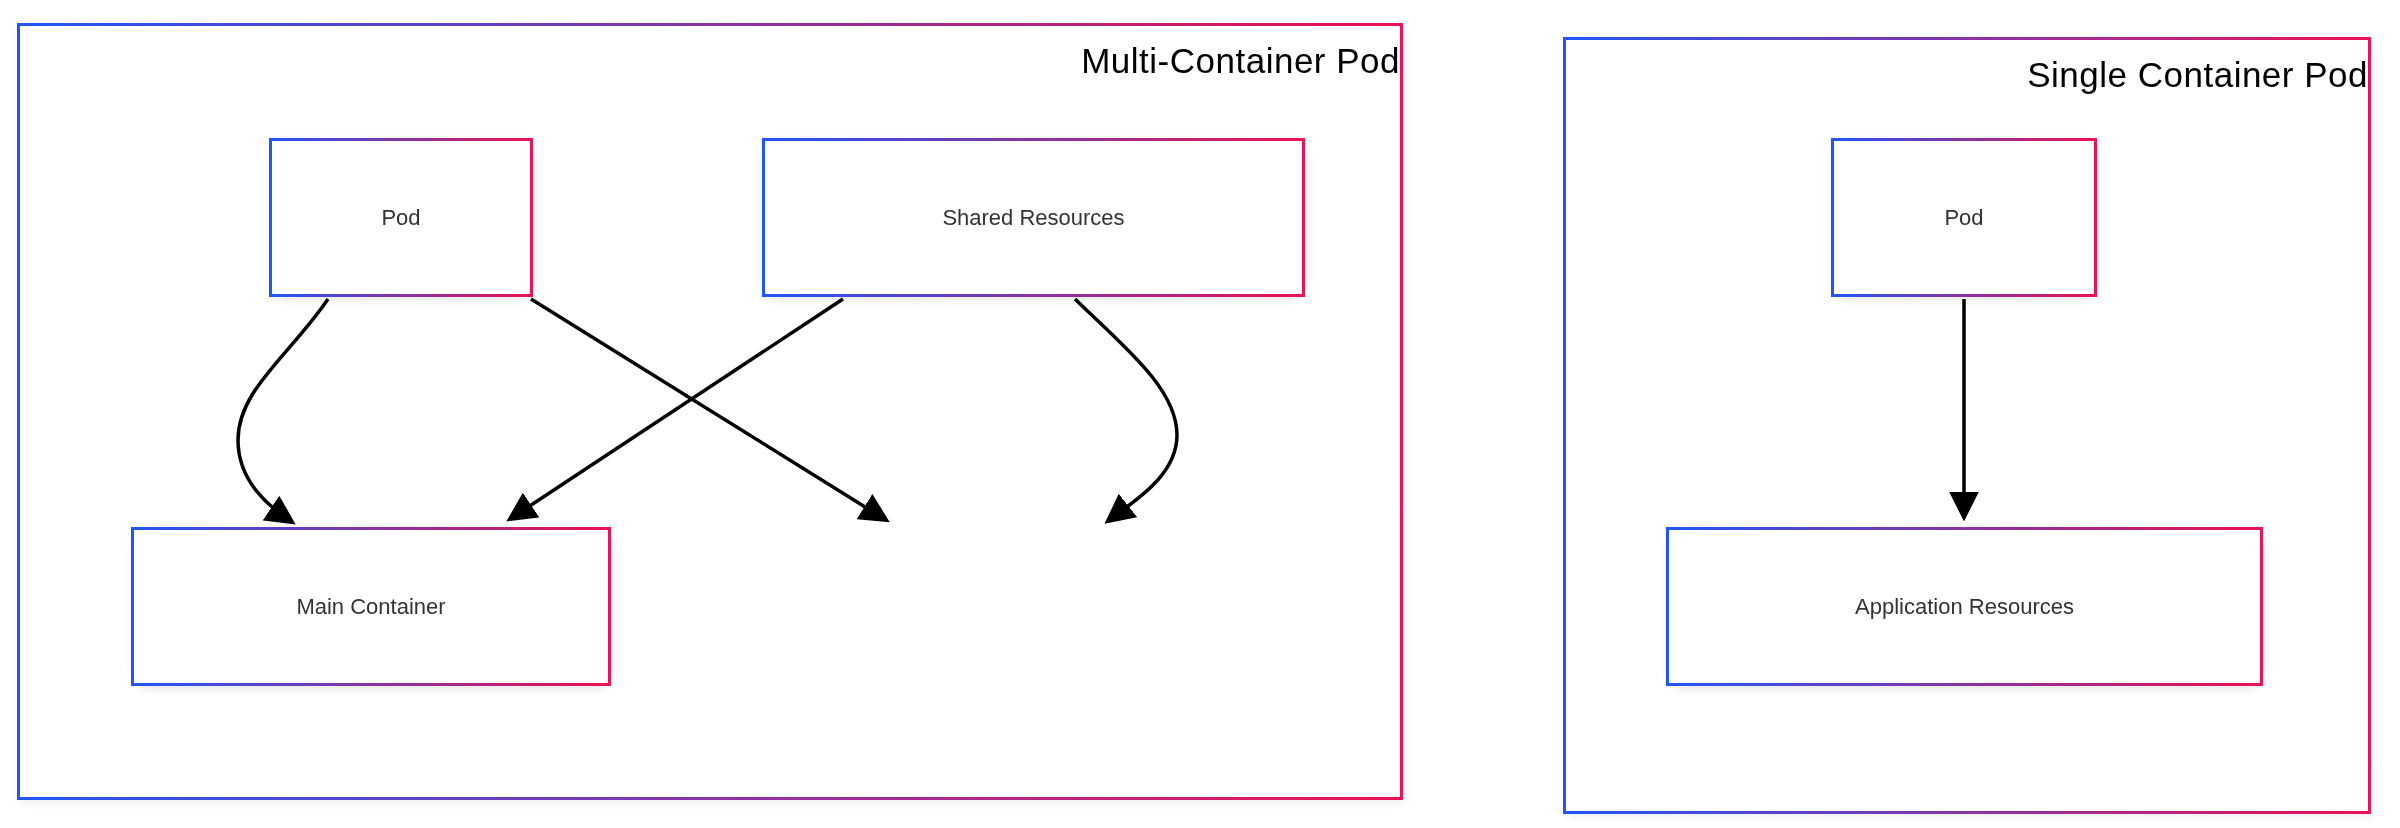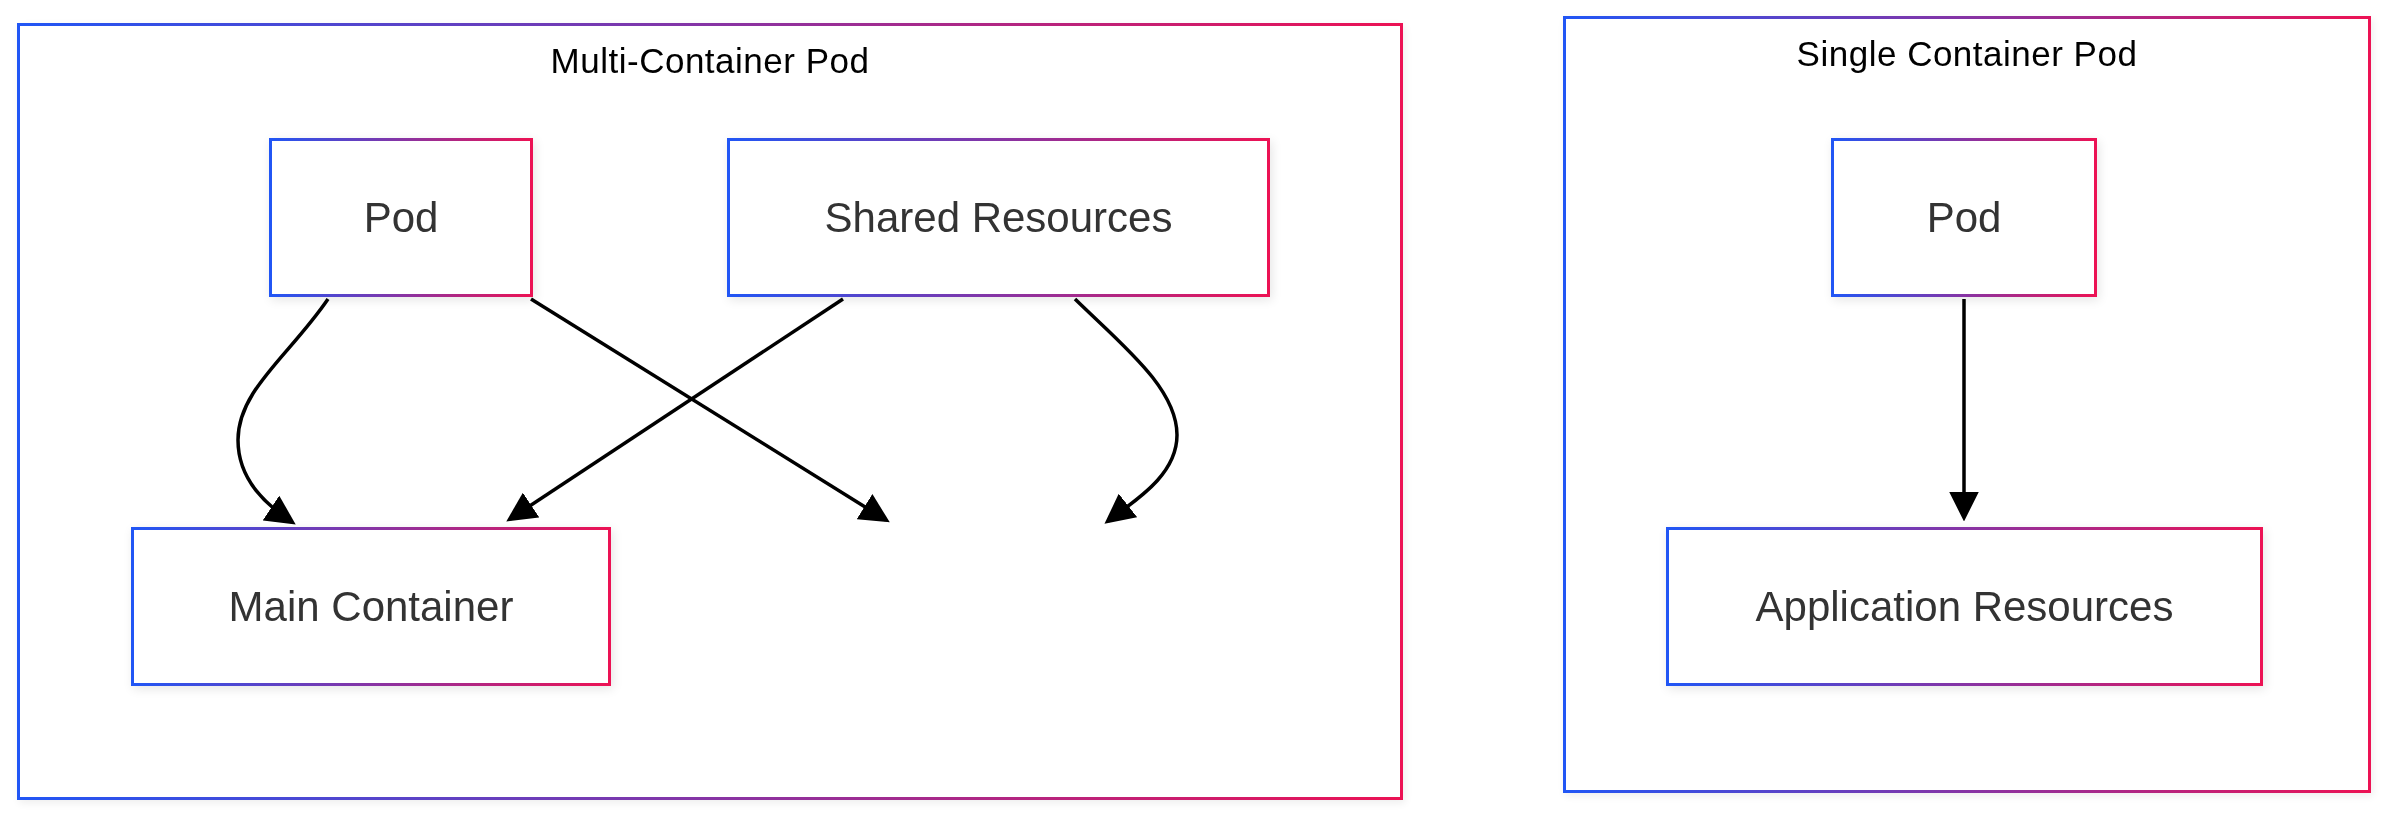--- a/index.html
+++ b/index.html
@@ -25,38 +25,39 @@
     background:#ffffff;
   }
   .group{
     position:absolute;
     background:transparent;
     box-shadow:2px 3px 8px rgba(0,0,0,0.07);
   }
   .group-title{
     position:absolute;
     left:0;right:0;top:15px;
-    text-align:center;
+    text-align:right;
     font-size:35px;
     color:var(--title-color);
     letter-spacing:0.5px;
   }
   .node{
     position:absolute;
     display:flex;
     align-items:center;
     justify-content:center;
-    font-size:42px;
+    font-size:22px;
     color:var(--label-color);
     box-shadow:2px 3px 10px rgba(0,0,0,0.10);
+    border-radius:18px;
   }
   #group-left  {left:17px;  top:23px; width:1386px; height:777px;}
-  #group-right {left:1563px;top:16px; width:808px;  height:777px;}
+  #group-right {left:1563px;top:37px; width:808px;  height:777px;}
   #node-pod-l  {left:269px; top:138px; width:264px; height:159px;}
-  #node-shared {left:727px; top:138px; width:543px; height:159px;}
+  #node-shared {left:762px; top:138px; width:543px; height:159px;}
   #node-main   {left:131px; top:527px; width:480px; height:159px;text-align:center;}
   #node-sidecar{left:763px; top:527px; width:531px; height:159px;}
   #node-pod-r  {left:1831px;top:138px; width:266px; height:159px;}
   #node-app    {left:1666px;top:527px; width:597px; height:159px;}
   svg.edges{
     position:absolute;left:0;top:0;
     width:2400px;height:828px;
     pointer-events:none;
   }
   svg.edges path.edge{

